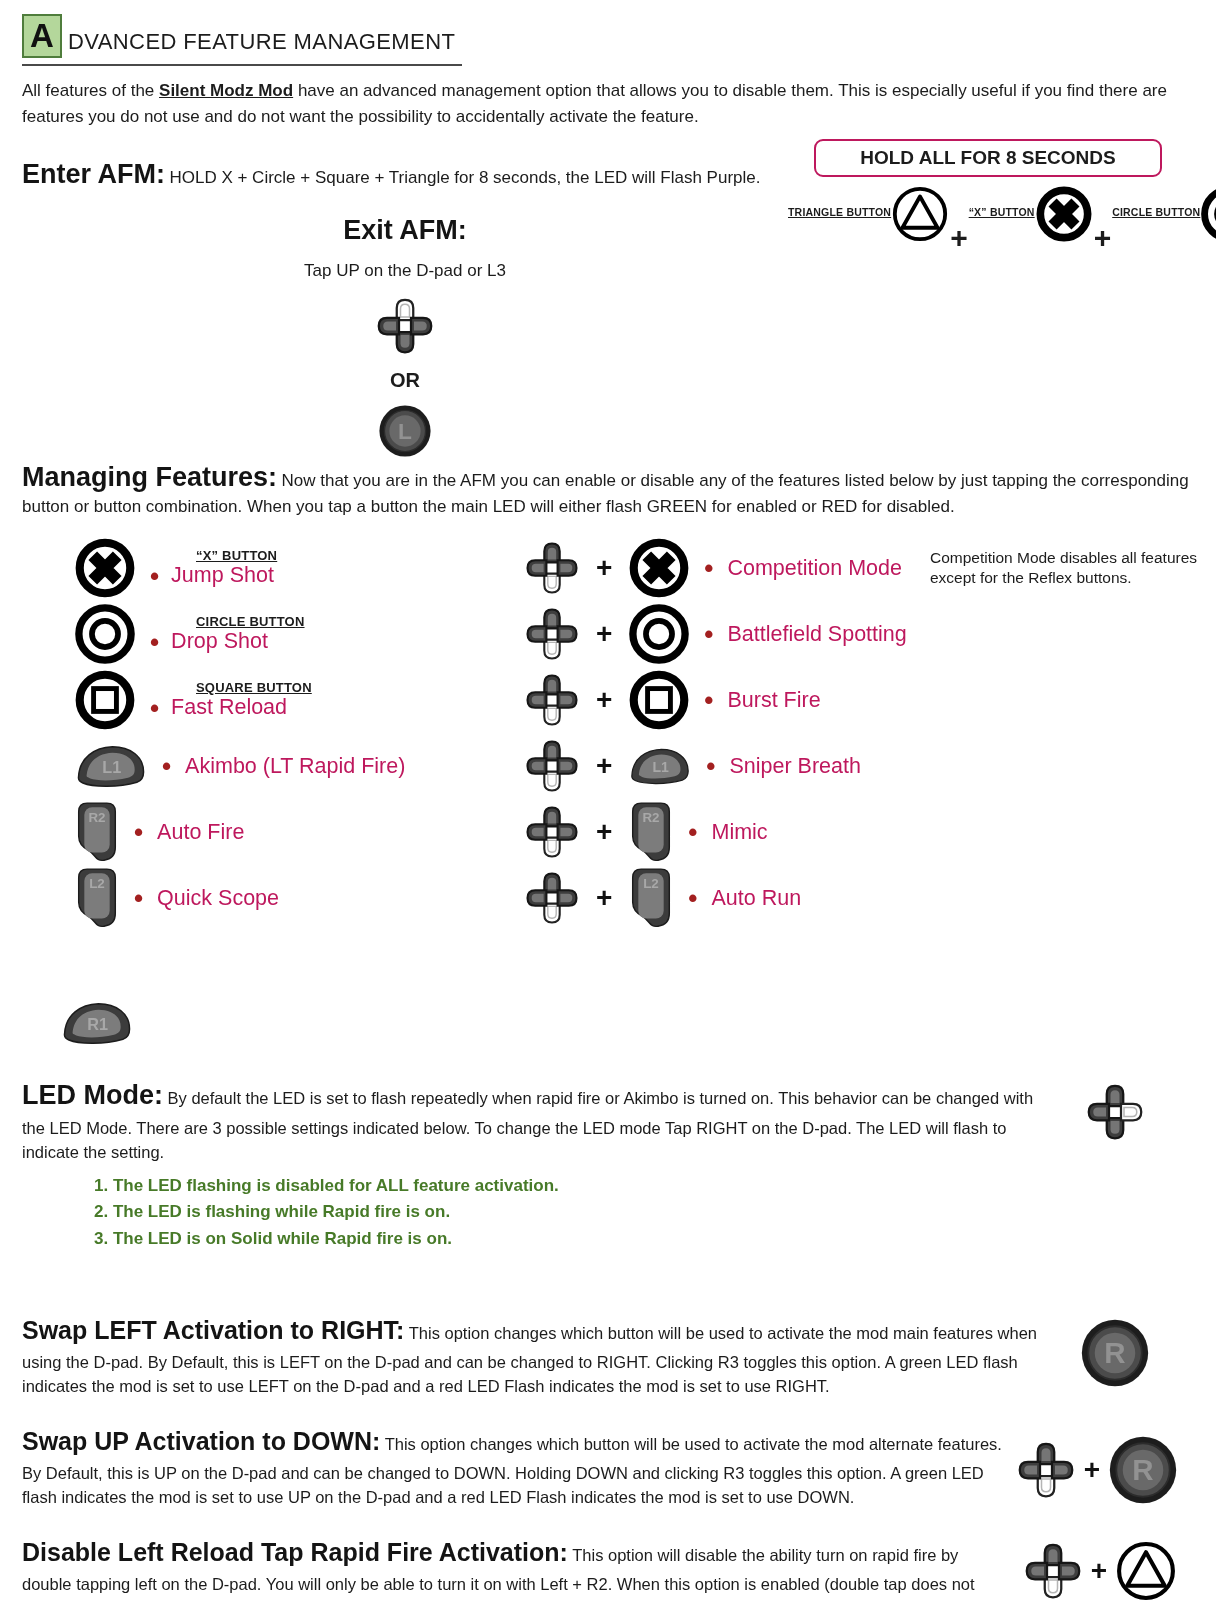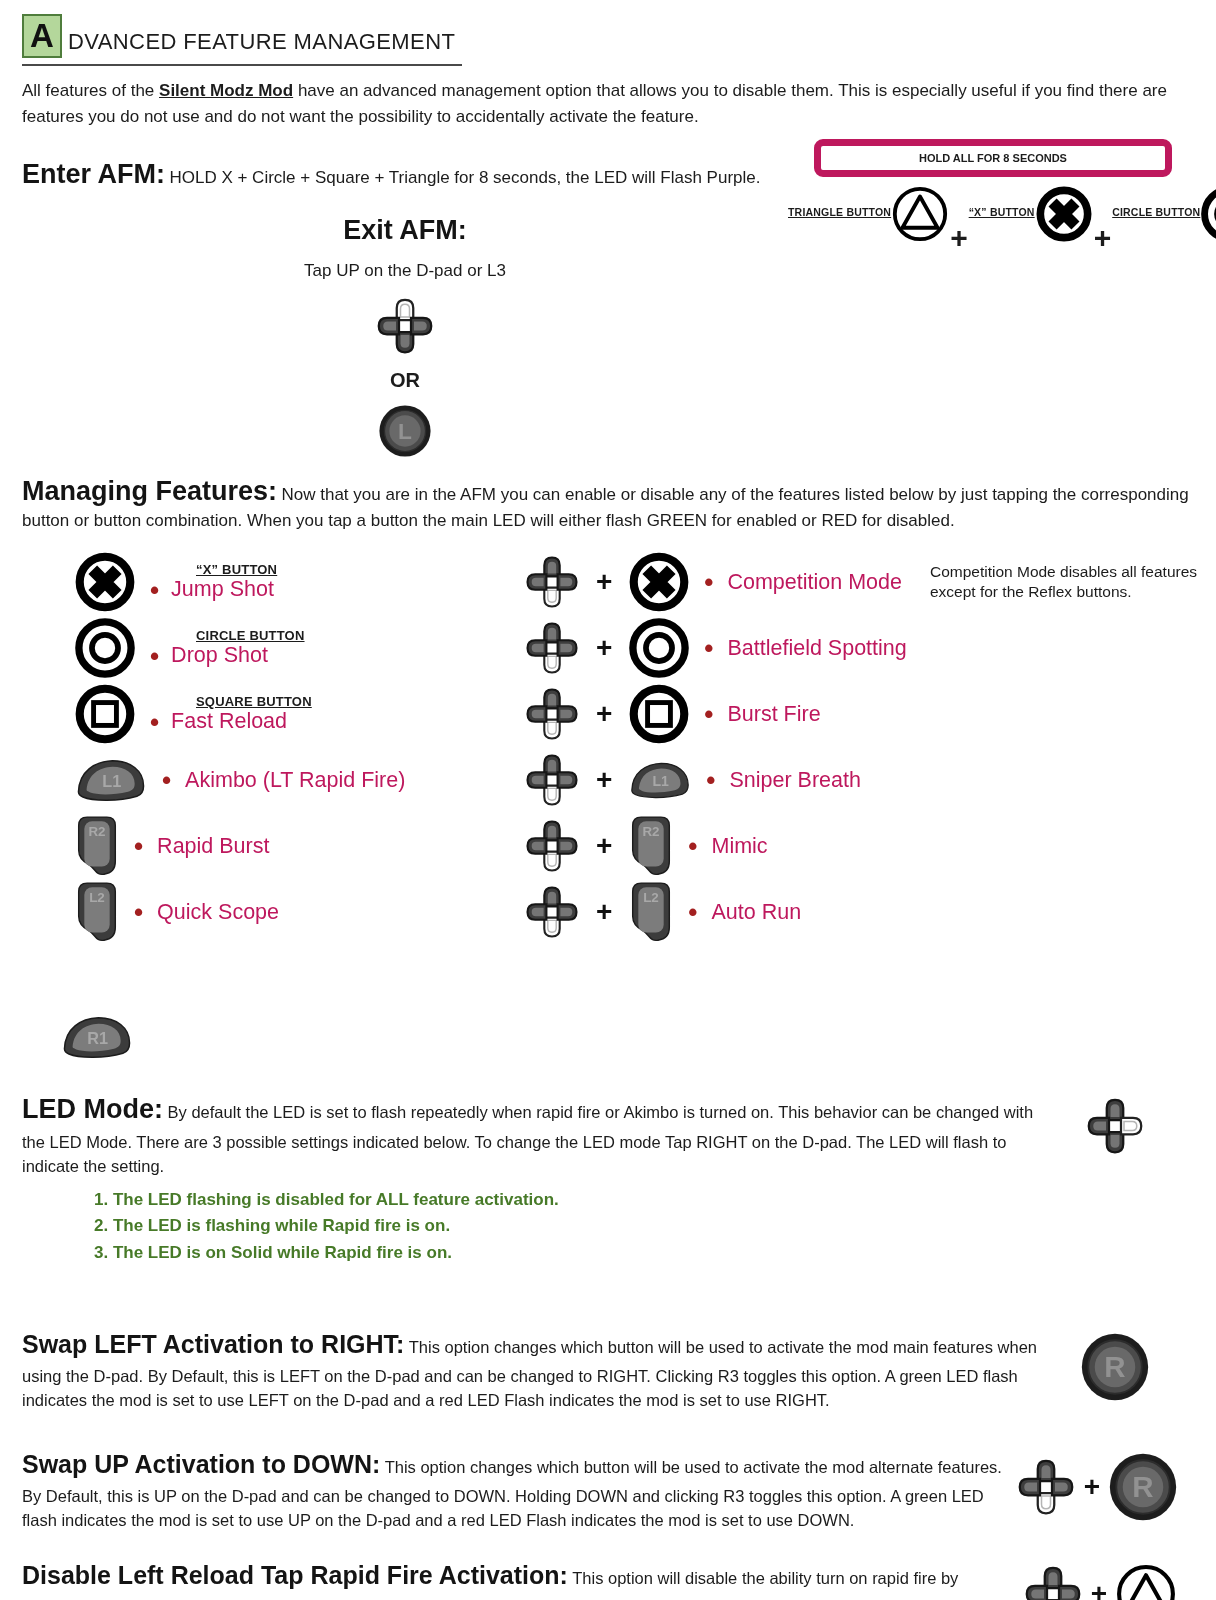--- a/index.html
+++ b/index.html
@@ -19,59 +19,59 @@
   .h-mid{font-size:25px;font-weight:800;color:#141414;}
 
   
   .afm-grid{display:flex;margin-top:10px;}
   .afm-left{flex:1;}
   .enter-line{margin-top:20px;}
   .exit-line{margin-top:24px;display:flex;align-items:center;gap:12px;flex-direction:column;}
   .or-lab{font-weight:800;font-size:20px;margin:0 4px;}
 
   .combo-panel{width:402px;flex:0 0 402px;margin-top:0;}
-  .banner{border:7px solid #be185d;border-radius:9px;width:344px;margin-left:26px;text-align:center;font-size:11px;font-weight:600;padding:6px 0;}
+  .banner{border:2px solid #be185d;border-radius:9px;width:344px;margin-left:26px;text-align:center;font-size:19px;font-weight:600;padding:6px 0;}
   .combo-row{display:flex;align-items:flex-start;margin-top:8px;}
   .combo-col{display:flex;flex-direction:row;align-items:center;}
   .combo-label{font-size:10.5px;font-weight:800;text-decoration:underline;white-space:nowrap;margin-bottom:5px;letter-spacing:.2px;}
   .combo-plus{font-size:30px;font-weight:900;margin-top:36px;padding:0 1px;}
 
   
   .ic{display:inline-block;line-height:0;}
   .ic svg{display:block;}
   .ic-58{width:58px;height:58px;}
   .ic-62{width:62px;height:62px;}
   .ic-54{width:54px;height:54px;}
   .ic-dpad{width:60px;height:62px;}
   .ic-dpad-sm{width:56px;height:58px;}
   .ic-shoulder{width:64px;height:42px;}
   .ic-shoulder-lg{width:74px;height:48px;}
   .ic-trigger{width:46px;height:62px;}
   .ic-stick{width:70px;height:70px;}
 
   
-  .managing{margin-top:18px;}
+  .managing{margin-top:4px;}
   .feat-grid{display:grid;grid-template-columns:450px 1fr;grid-auto-rows:66px;align-items:center;margin-top:16px;margin-left:52px;}
   .feat-cell{display:flex;align-items:center;gap:14px;}
   .feat-stack{display:flex;flex-direction:column;}
   .btn-label{font-size:13px;font-weight:800;text-decoration:underline;margin-left:46px;letter-spacing:.2px;}
   .feat-line{display:flex;align-items:center;gap:12px;}
   .bullet{color:#a32020;font-size:26px;line-height:1;font-weight:700;}
   .feat-name{color:#be185d;font-size:21.5px;font-weight:400;white-space:nowrap;}
   .plus-sign{font-size:28px;font-weight:900;color:#111;margin:0 2px;}
   .feat-note{font-size:15.5px;line-height:1.3;color:#1c1c1c;width:300px;margin-left:14px;}
 
   
   .section{display:flex;align-items:flex-start;margin-top:28px;}
   .section .txt{flex:1;font-size:16.5px;line-height:1.5;}
   .section .icon-col{flex:0 0 150px;display:flex;align-items:center;justify-content:center;gap:6px;padding-top:6px;}
   .sec-trigger{margin-top:62px;}
   .green-list{margin:8px 0 16px 72px;color:#477a28;font-weight:700;font-size:17px;line-height:1.55;}
   .sec-swapleft{margin-top:44px;}
-  .sec-swapup{margin-top:33px;}
+  .sec-swapup{margin-top:24px;align-items:center;}
   .sec-disable{margin-top:24px;}
 </style>
 </head>
 <body>
 
 <div class="page">
 
   <div class="hdr-row">
     <div class="a-badge">A</div>
     <div class="hdr-title">DVANCED FEATURE MANAGEMENT</div>
@@ -325,21 +325,21 @@
 
     <div class="feat-cell">
       <span class="ic ic-trigger">
           <svg viewBox="0 0 64 88" width="100%" height="100%">
             <path d="M18 3 H46 Q58 3 58 15 V66 Q58 82 42 84 C30 86 30 76 20 70 Q6 63 6 50 V15 Q6 3 18 3 Z" fill="#3c3c3c" stroke="#1c1c1c" stroke-width="2"></path>
             <rect x="14" y="9" width="36" height="64" rx="11" fill="#7c7c7c"></rect>
             <text x="32" y="30" text-anchor="middle" font-family="Liberation Sans, sans-serif" font-size="19" font-weight="700" fill="#a8a8a8">R2</text>
           </svg>
         </span>
       <span class="bullet">•</span>
-      <span class="feat-name">Rapid Burst</span>
+      <span class="feat-name">Auto Fire</span>
     </div>
     <div class="feat-cell">
       <span class="ic ic-dpad-sm">
           <svg viewBox="0 0 80 80" width="100%" height="100%">
             <path d="M29 32 V16 Q29 5 40 5 Q51 5 51 16 V32 Z" fill="#3e3e3e" stroke="#161616" stroke-width="3"></path>
             <path d="M34 28 V17 Q34 11 40 11 Q46 11 46 17 V28 Z" fill="#757575"></path>
             <path d="M29 48 V64 Q29 75 40 75 Q51 75 51 64 V48 Z" fill="#ffffff" stroke="#222" stroke-width="3"></path>
             <path d="M34 52 V63 Q34 69 40 69 Q46 69 46 63 V52 Z" fill="none" stroke="#b5b5b5" stroke-width="2"></path>
             <path d="M32 29 H16 Q5 29 5 40 Q5 51 16 51 H32 Z" fill="#3e3e3e" stroke="#161616" stroke-width="3"></path>
             <path d="M28 34 H17 Q11 34 11 40 Q11 46 17 46 H28 Z" fill="#757575"></path>

